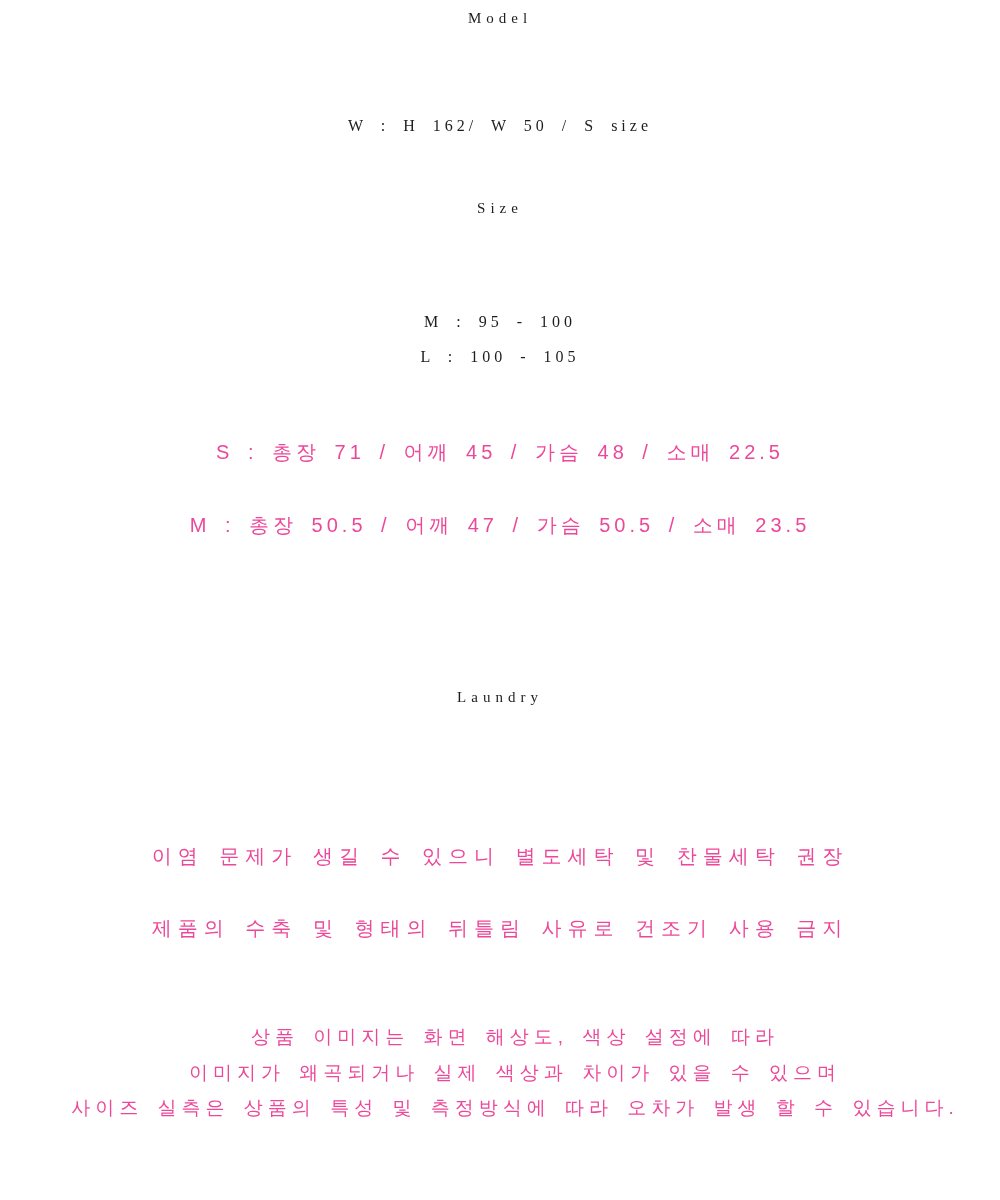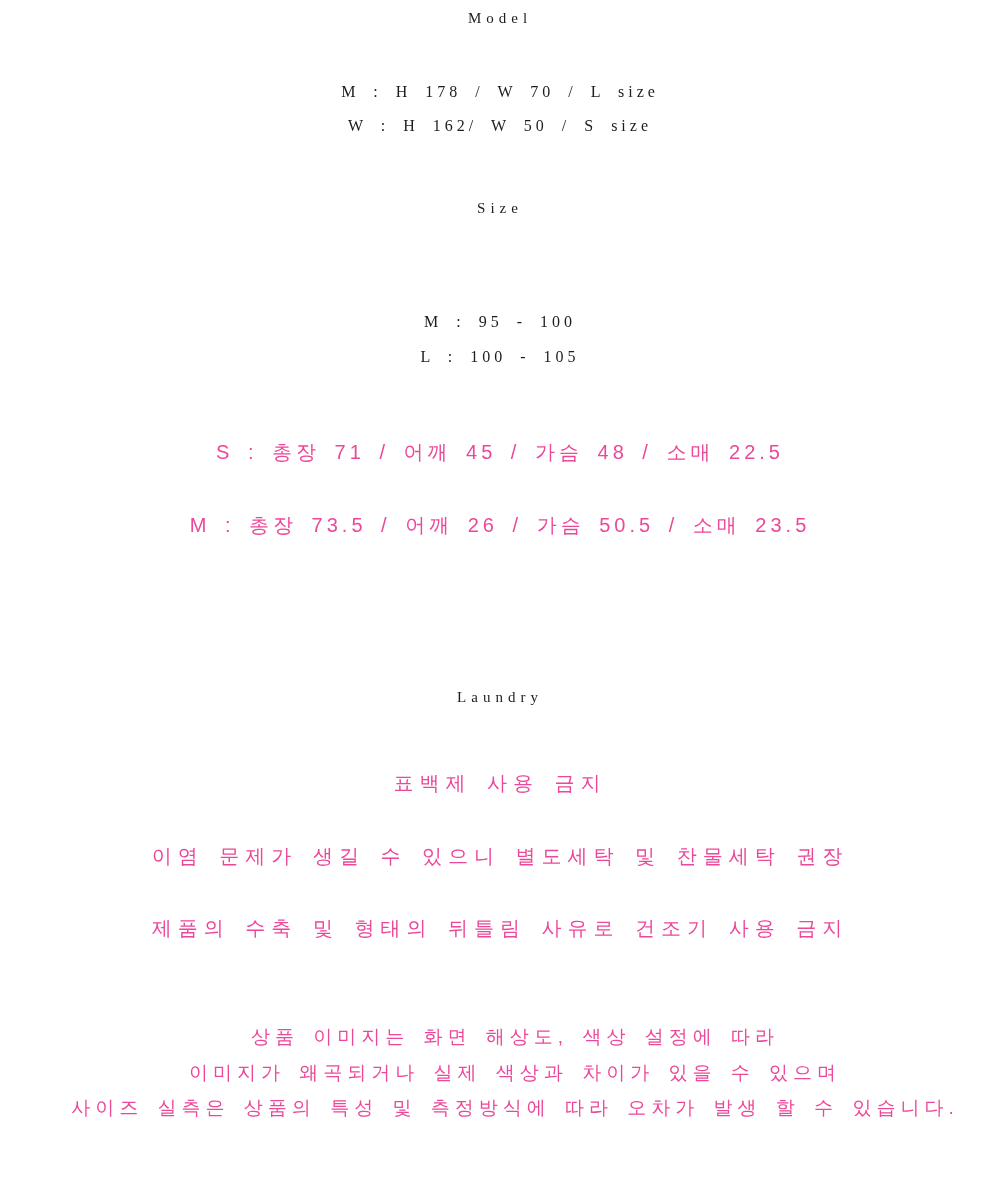--- a/index.html
+++ b/index.html
@@ -60,32 +60,30 @@
     word-spacing: 4px;
     padding-left: 30px;
   }
 </style>
 </head>
 <body>
 
 <div class="page">
 
   <div class="line serif heading" style="top:18px">Model</div>
-  <div class="line serif" style="top:92px">M : H 178 / W 70 / L size</div>
   <div class="line serif" style="top:126px">W : H 162/ W 50 / S size</div>
 
   <div class="line serif heading" style="top:208px">Size</div>
   <div class="line serif" style="top:322px">M : 95 - 100</div>
   <div class="line serif" style="top:357px">L : 100 - 105</div>
 
   <div class="line sans-kr measure" style="top:452px">S : 총장 71 / 어깨 45 / 가슴 48 / 소매 22.5</div>
-  <div class="line sans-kr measure" style="top:525px">M : 총장 73.5 / 어깨 26 / 가슴 50.5 / 소매 23.5</div>
+  <div class="line sans-kr measure" style="top:525px">M : 총장 50.5 / 어깨 47 / 가슴 50.5 / 소매 23.5</div>
 
   <div class="line serif heading" style="top:697px">Laundry</div>
-  <div class="line sans-kr care" style="top:783px">표백제 사용 금지</div>
   <div class="line sans-kr care" style="top:856px">이염 문제가 생길 수 있으니 별도세탁 및 찬물세탁 권장</div>
   <div class="line sans-kr care" style="top:928px">제품의 수축 및 형태의 뒤틀림 사유로 건조기 사용 금지</div>
 
   <div class="line sans-kr notice" style="top:1037px">상품 이미지는 화면 해상도, 색상 설정에 따라</div>
   <div class="line sans-kr notice" style="top:1073px">이미지가 왜곡되거나 실제 색상과 차이가 있을 수 있으며</div>
   <div class="line sans-kr notice" style="top:1108px">사이즈 실측은 상품의 특성 및 측정방식에 따라 오차가 발생 할 수 있습니다.</div>
 
 </div>
 
 </body></html>

